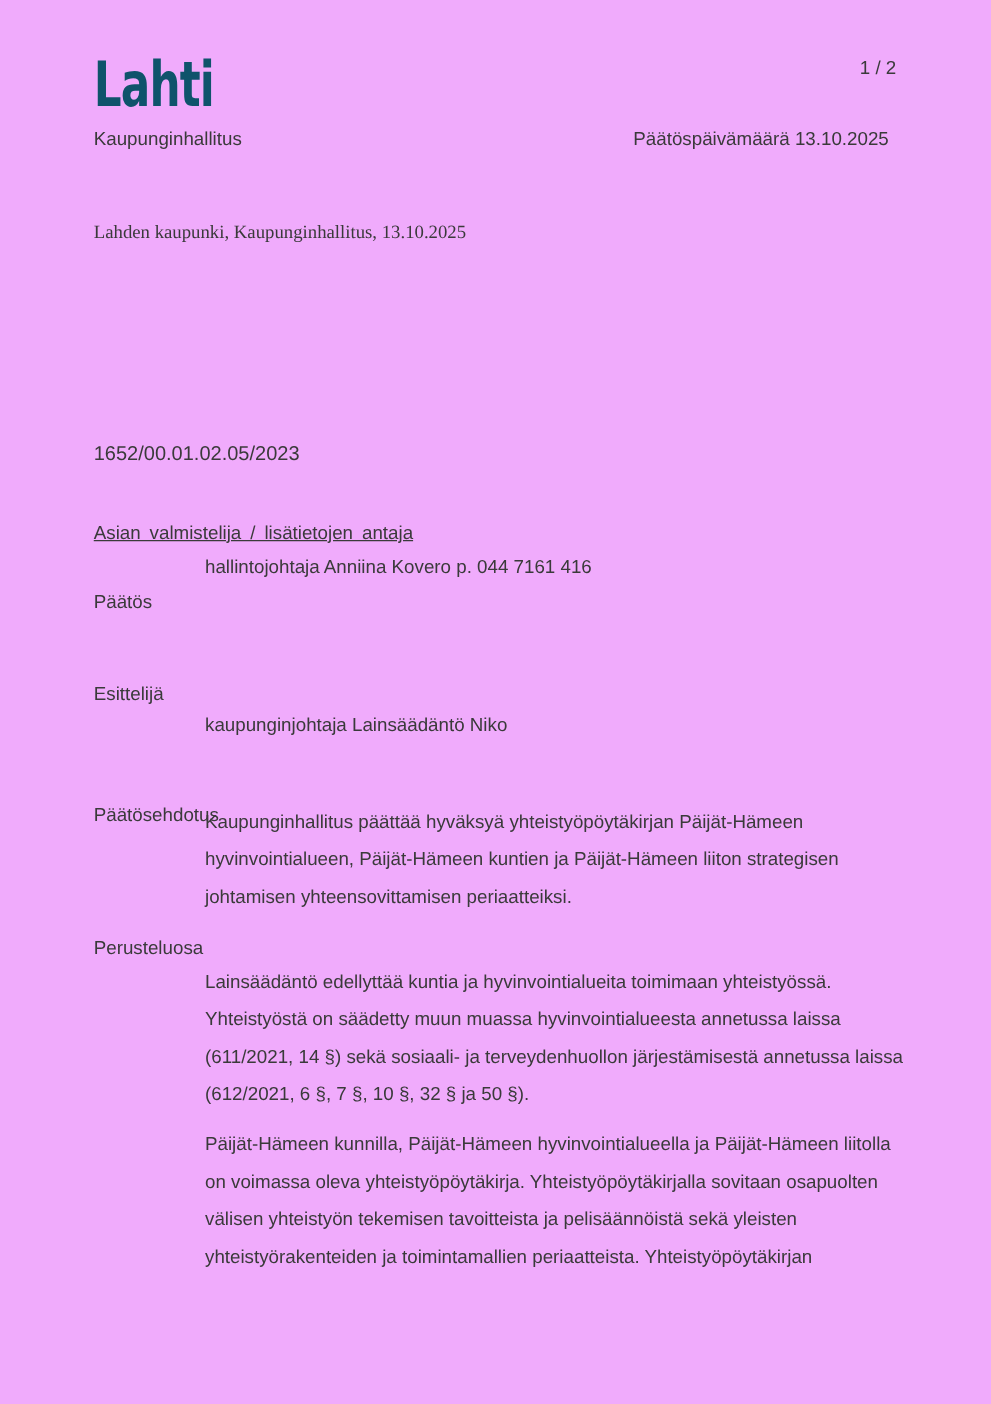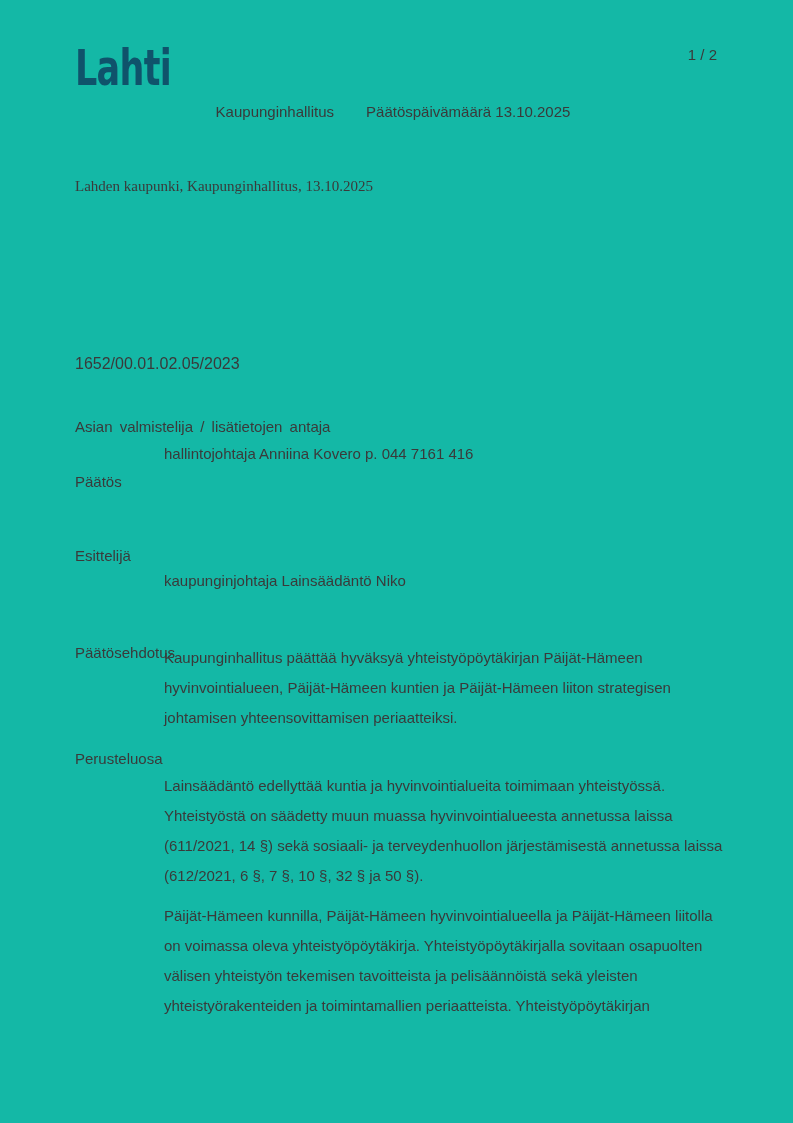--- a/index.html
+++ b/index.html
@@ -1,54 +1,54 @@
 <!DOCTYPE html>
 <html><head>
 <meta charset="utf-8">
 <style>
   html, body { margin: 0; padding: 0; background: #ffffff; }
   .page {
     position: relative;
     width: 793px;
     height: 1123px;
-    background: #14b8a6;
+    background: #f0abfc;
     font-family: "Liberation Sans", sans-serif;
     color: #3a3a3a;
     overflow: hidden;
   }
   .abs { position: absolute; }
   .logo {
     top: 43px; left: 75px;
     font-family: "DejaVu Sans", sans-serif;
     font-weight: bold;
     font-size: 50px;
     line-height: 1;
     letter-spacing: -1px;
     transform: scaleX(0.70);
     transform-origin: 0 0;
     color: #0f536b;
   }
   .page-number { top: 46px; right: 76px; font-size: 15px; }
   .meta-row {
     top: 103px; left: 75px; width: 636px;
-    display: flex; justify-content: center;
+    display: flex; justify-content: space-between;
     font-size: 15px;
     gap: 32px;
   }
   .source-line { top: 178px; left: 75px; font-size: 15px; font-family: Liberation Serif, serif; }
   .doc-title {
     top: 300px; left: 75px; width: 636px;
     font-size: 16px; line-height: 23px;
     text-align: justify;
     font-weight: normal;
     margin: 0;
   }
   .diary { top: 355px; left: 75px; font-size: 16px; }
   .heading { left: 75px; font-size: 15px; font-weight: normal; margin: 0; line-height: 19px; }
-  .h-preparer { top: 417px; word-spacing: 3px; }
+  .h-preparer { top: 417px; word-spacing: 3px; text-decoration: underline; }
   .h-decision { top: 472px; }
   .h-presenter { top: 546px; }
   .h-proposal { top: 643px; }
   .h-rationale { top: 749px; }
   .indent-line { left: 164px; font-size: 15px; line-height: 19px; }
   .preparer-body { top: 444px; }
   .presenter-body { top: 571px; }
   .body-para {
     left: 164px; width: 560px;
     font-size: 15px; line-height: 30px;

